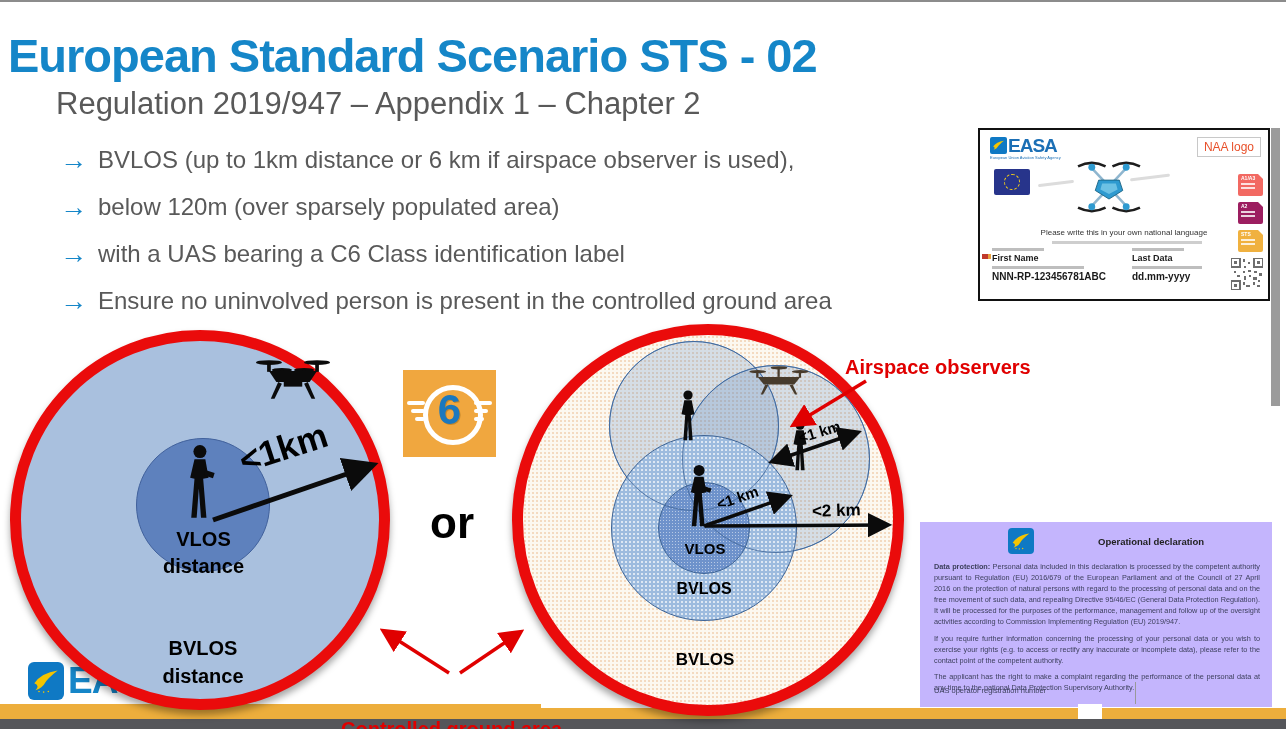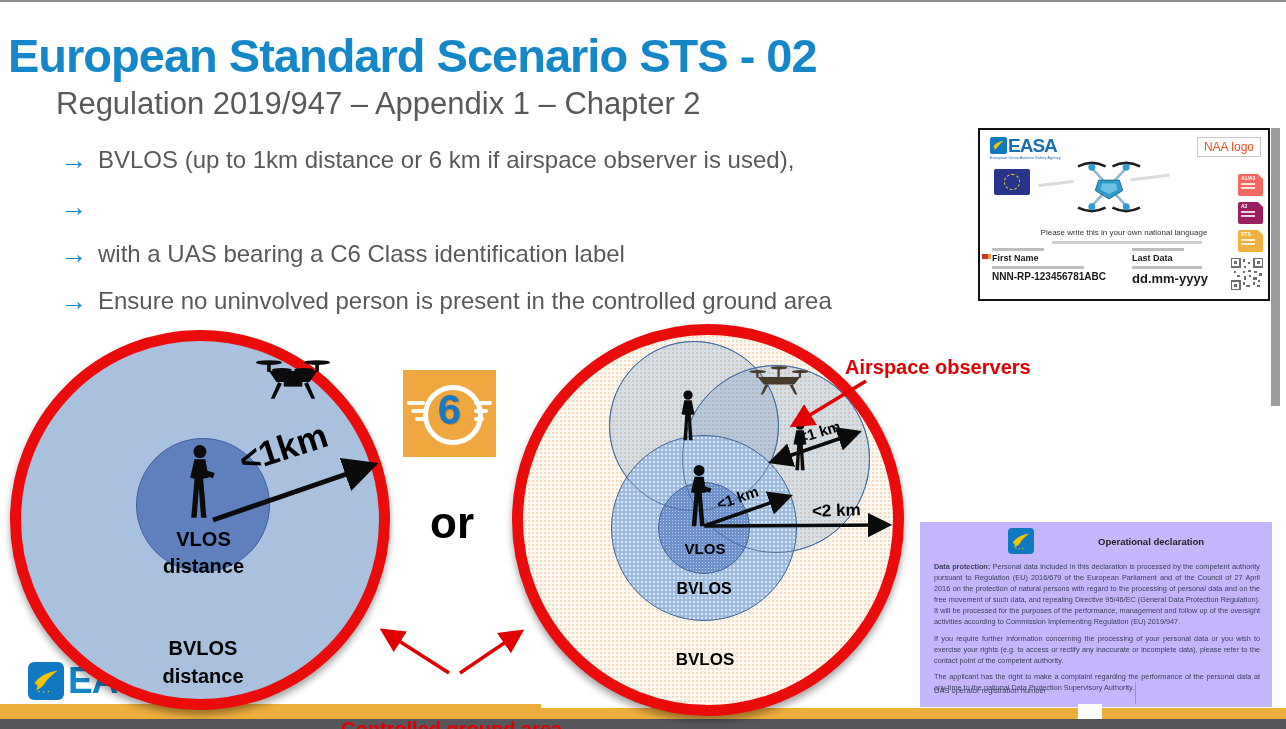--- a/index.html
+++ b/index.html
@@ -135,20 +135,21 @@
   <div class="abs title">European Standard Scenario STS - 02</div>
   <div class="abs subtitle">Regulation 2019/947 – Appendix 1 – Chapter 2</div>
 
   <div class="abs bullets">
     <div class="bullet">
       <span class="arr">→</span>
       <span class="btxt">BVLOS (up to 1km distance or 6 km if airspace observer is used),</span>
     </div>
     <div class="bullet">
       <span class="arr">→</span>
+      <span class="btxt">below 120m (over sparsely populated area)</span>
     </div>
     <div class="bullet">
       <span class="arr">→</span>
       <span class="btxt">with a UAS bearing a C6 Class identification label</span>
     </div>
     <div class="bullet">
       <span class="arr">→</span>
       <span class="btxt">Ensure no uninvolved person is present in the controlled ground area</span>
     </div>
   </div>
@@ -373,21 +374,21 @@
     <div class="fcol" style="left:12px;">
       <div class="flabel" style="width:52px;"></div>
       <div class="fval">First Name</div>
       <div class="flabel" style="width:92px;"></div>
       <div class="fval" style="font-size:10px;">NNN-RP-123456781ABC</div>
     </div>
     <div class="fcol" style="left:152px;">
       <div class="flabel" style="width:52px;"></div>
       <div class="fval">Last Data</div>
       <div class="flabel" style="width:70px;"></div>
-      <div class="fval" style="font-size:13px;">dd.mm-yyyy</div>
+      <div class="fval" style="font-size:10px;">dd.mm-yyyy</div>
     </div>
   </div>
   <div class="abs graystrip"></div>
 
   <div class="abs doc">
     <div class="dlogo">
       <svg width="20" height="20" viewBox="0 0 24 24">
           <path d="M2 14 Q8 5 22 3 Q13 10 11 14 Q9 18 3 20 Q7 16 2 14" fill="#F5C400"></path>
           <circle cx="6" cy="21" r="0.8" fill="#F5C400"></circle>
           <circle cx="10" cy="21.5" r="0.8" fill="#F5C400"></circle>

